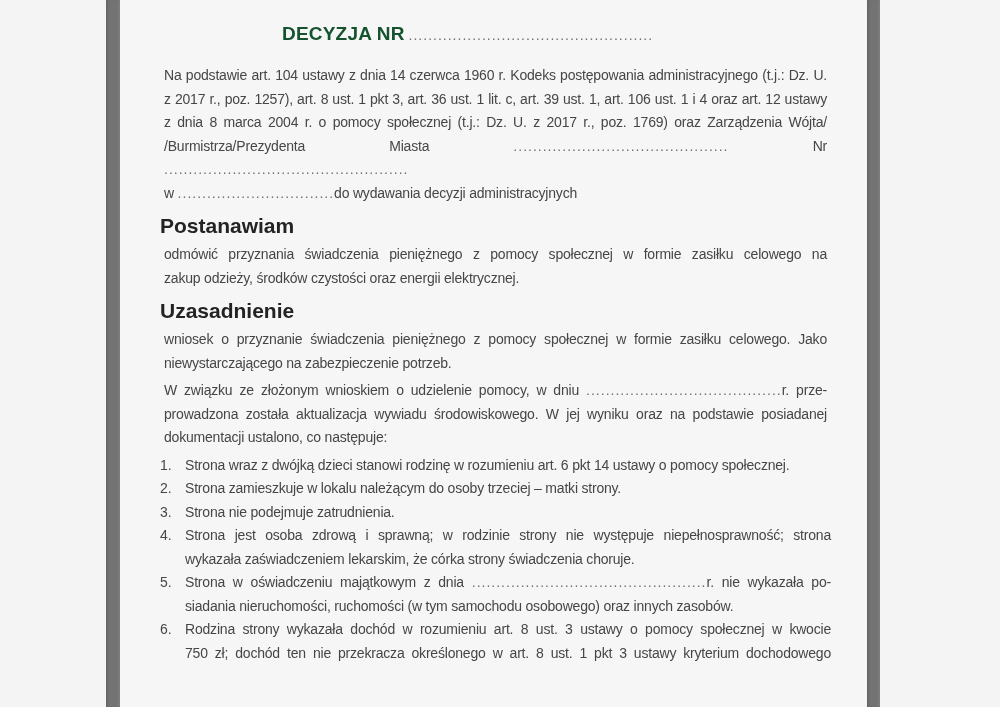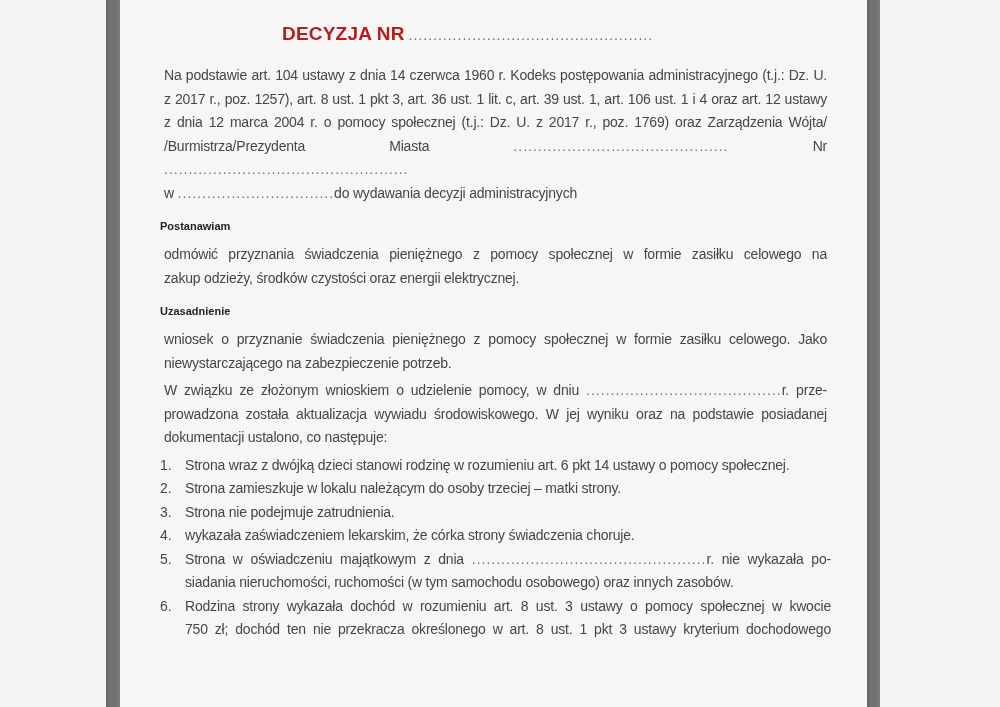--- a/index.html
+++ b/index.html
@@ -25,32 +25,32 @@
     font-size:14px;
   }
   .doc-title{
     margin:0 0 0 122px;
     line-height:24px;
     white-space:nowrap;
   }
   .doc-title .t{
     font-size:19px;
     font-weight:700;
-    color:#b91c1c;
+    color:#14532d;
     letter-spacing:0.2px;
   }
   .leader{
     letter-spacing:1px;
     color:#6f6f6f;
   }
   .para{margin:4px;}
   .p-intro{margin-top:17px;}
   .p-body{margin-top:2px;}
   .section-heading{
-    font-size:11px;
+    font-size:21px;
     font-weight:700;
     color:#232323;
     line-height:24px;
     margin:9px 0 5px 0;
   }
   .line{
     line-height:23.5px;
     text-align:justify;
     text-align-last:justify;
     letter-spacing:-0.2px;
@@ -77,21 +77,21 @@
     <div class="content">
 
       <div class="doc-title">
         <span class="t">DECYZJA NR</span>
         <span class="leader">..................................................</span>
       </div>
 
       <div class="para p-intro">
           <div class="line"><span>Na podstawie art. 104 ustawy z dnia 14 czerwca 1960 r. Kodeks postępowania administracyjnego (t.j.: Dz. U.</span></div>
           <div class="line"><span>z 2017 r., poz. 1257), art. 8 ust. 1 pkt 3, art. 36 ust. 1 lit. c, art. 39 ust. 1, art. 106 ust. 1 i 4 oraz art. 12 ustawy</span></div>
-          <div class="line"><span>z dnia 12 marca 2004 r. o pomocy społecznej (t.j.: Dz. U. z 2017 r., poz. 1769) oraz Zarządzenia Wójta/</span></div>
+          <div class="line"><span>z dnia 8 marca 2004 r. o pomocy społecznej (t.j.: Dz. U. z 2017 r., poz. 1769) oraz Zarządzenia Wójta/</span></div>
           <div class="line"><span>/Burmistrza/Prezydenta Miasta </span><span class="leader">............................................</span><span> Nr </span><span class="leader">..................................................</span></div>
           <div class="line line-last"><span>w </span><span class="leader">................................</span><span>do wydawania decyzji administracyjnych</span></div>
         </div>
 
       <div class="section-heading">Postanawiam</div>
       <div class="para p-body">
           <div class="line"><span>odmówić przyznania świadczenia pieniężnego z pomocy społecznej w formie zasiłku celowego na</span></div>
           <div class="line line-last"><span>zakup odzieży, środków czystości oraz energii elektrycznej.</span></div>
         </div>
 
@@ -121,20 +121,21 @@
         </div>
         <div class="item">
           <span class="num">3.</span>
           <div class="itemlines">
               <div class="line line-last"><span>Strona nie podejmuje zatrudnienia.</span></div>
             </div>
         </div>
         <div class="item">
           <span class="num">4.</span>
           <div class="itemlines">
+              <div class="line"><span>Strona jest osoba zdrową i sprawną; w rodzinie strony nie występuje niepełnosprawność; strona</span></div>
               <div class="line line-last"><span>wykazała zaświadczeniem lekarskim, że córka strony świadczenia choruje.</span></div>
             </div>
         </div>
         <div class="item">
           <span class="num">5.</span>
           <div class="itemlines">
               <div class="line"><span>Strona w oświadczeniu majątkowym z dnia </span><span class="leader">................................................</span><span>r. nie wykazała po-</span></div>
               <div class="line line-last"><span>siadania nieruchomości, ruchomości (w tym samochodu osobowego) oraz innych zasobów.</span></div>
             </div>
         </div>

